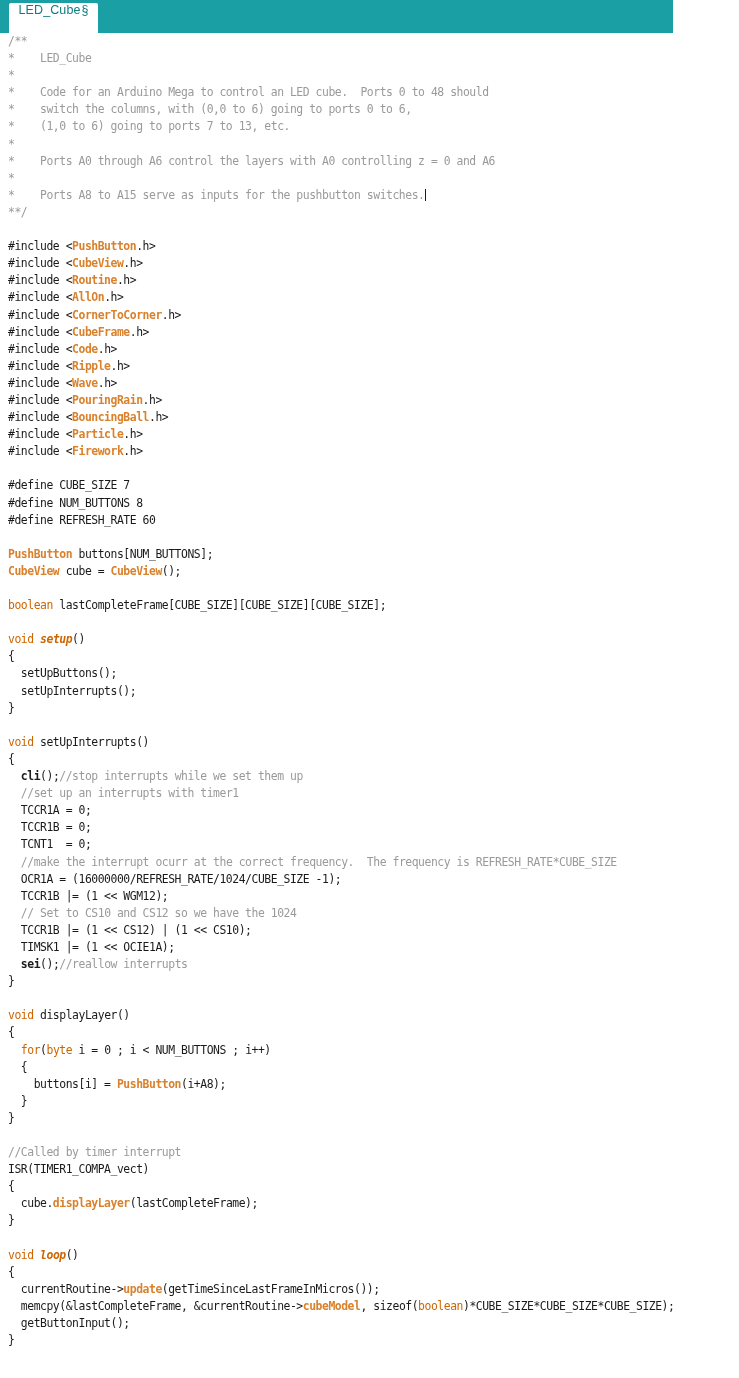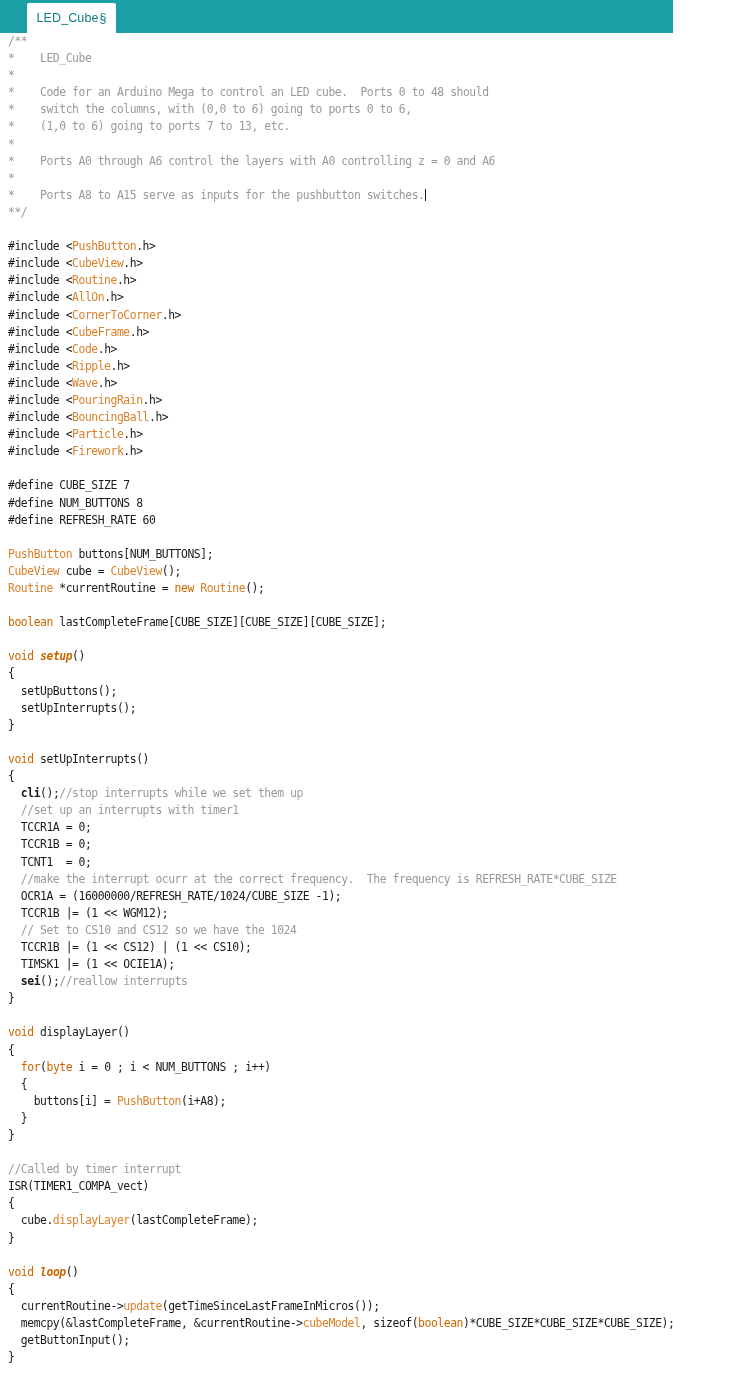--- a/index.html
+++ b/index.html
@@ -26,23 +26,21 @@
     position: absolute;
     left: 9px;
     top: 3px;
     width: 89px;
     height: 30px;
     background: #ffffff;
     border-top-left-radius: 2px;
     border-top-right-radius: 2px;
     box-sizing: border-box;
     display: flex;
-    align-items: center;
     justify-content: center;
-    margin-left: 18px;
   }
   #tab-label {
     font-family: "Liberation Sans", sans-serif;
     font-size: 12.5px;
     color: #0e7c80;
     white-space: nowrap;
     letter-spacing: 0.1px;
   }
   #tab-dirty {
     font-family: "Liberation Sans", sans-serif;
@@ -65,21 +63,21 @@
     font-size: 11.4px;
     white-space: pre;
     color: #1a1a1a;
     padding-left: 8px;
     font-family: "DejaVu Sans Mono", "Liberation Mono", monospace;
     letter-spacing: -0.45px;
   }
   .cm  { color: #9a9a9a; }          
   .kw  { color: #cc6600; }          
   .kwb { color: #cc6600; font-weight: bold; font-style: italic; } 
-  .lib { color: #d9812c; }          
+  .lib { color: #d9812c; font-weight: bold; }          
   .pl  { color: #1a1a1a; }          
   .bld { color: #1a1a1a; font-weight: bold; }
 
   .caret {
     display: inline-block;
     width: 1px;
     height: 12px;
     background: #1a1a1a;
     vertical-align: -2px;
     margin-left: 0px;
@@ -121,21 +119,20 @@
     <div class="ln"><span class="pl">#include &lt;</span><span class="lib">BouncingBall</span><span class="pl">.h&gt;</span></div>
     <div class="ln"><span class="pl">#include &lt;</span><span class="lib">Particle</span><span class="pl">.h&gt;</span></div>
     <div class="ln"><span class="pl">#include &lt;</span><span class="lib">Firework</span><span class="pl">.h&gt;</span></div>
     <div class="ln">&nbsp;</div>
     <div class="ln"><span class="pl">#define CUBE_SIZE 7</span></div>
     <div class="ln"><span class="pl">#define NUM_BUTTONS 8</span></div>
     <div class="ln"><span class="pl">#define REFRESH_RATE 60</span></div>
     <div class="ln">&nbsp;</div>
     <div class="ln"><span class="lib">PushButton</span><span class="pl"> buttons[NUM_BUTTONS];</span></div>
     <div class="ln"><span class="lib">CubeView</span><span class="pl"> cube = </span><span class="lib">CubeView</span><span class="pl">();</span></div>
-    <div class="ln"><span class="lib">Routine</span><span class="pl"> *currentRoutine = </span><span class="kw">new</span><span class="pl"> </span><span class="lib">Routine</span><span class="pl">();</span></div>
     <div class="ln">&nbsp;</div>
     <div class="ln"><span class="kw">boolean</span><span class="pl"> lastCompleteFrame[CUBE_SIZE][CUBE_SIZE][CUBE_SIZE];</span></div>
     <div class="ln">&nbsp;</div>
     <div class="ln"><span class="kw">void</span><span class="pl"> </span><span class="kwb">setup</span><span class="pl">()</span></div>
     <div class="ln"><span class="pl">{</span></div>
     <div class="ln"><span class="pl">  setUpButtons();</span></div>
     <div class="ln"><span class="pl">  setUpInterrupts();</span></div>
     <div class="ln"><span class="pl">}</span></div>
     <div class="ln">&nbsp;</div>
     <div class="ln"><span class="kw">void</span><span class="pl"> setUpInterrupts()</span></div>

